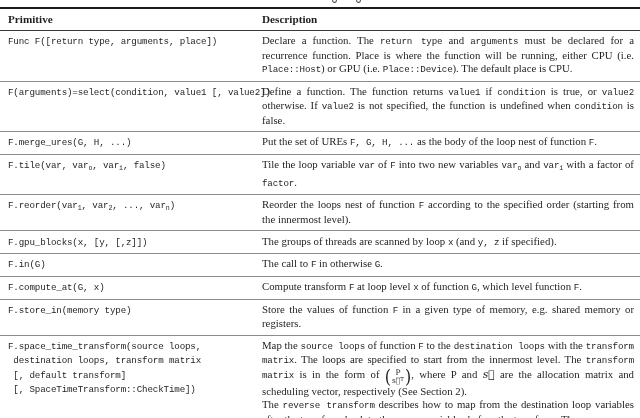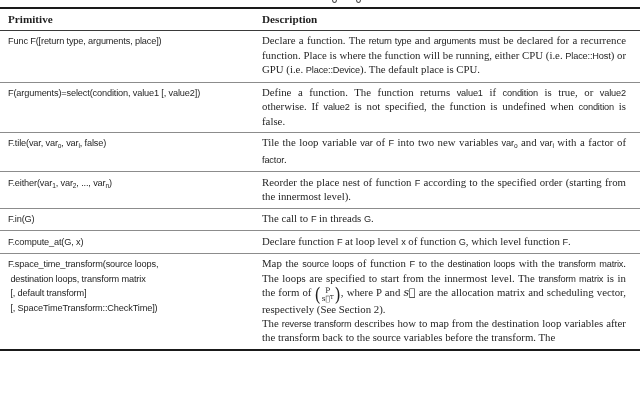--- a/index.html
+++ b/index.html
@@ -37,36 +37,36 @@
   thead th {
     font-weight: bold;
     font-size: 11.2px;
     line-height: 13px;
     padding: 4px 0 4px 0;
     border-bottom: 1.4px solid #3a3a3a;
   }
   th.h-prim, td.prim { padding-left: 8px; }
   tbody td { padding-top: 3.2px; padding-bottom: 4.2px; }
   tbody tr + tr td { border-top: 1px solid #8c8c8c; }
-  td.desc { padding-right: 14px; }
+  td.desc { padding-right: 6px; }
 
   .prim-line {
     font-family: "DejaVu Sans Mono", monospace;
     font-size: 9.2px;
     letter-spacing: -0.15px;
     line-height: 13.4px;
     white-space: pre;
   }
   .desc-para {
     font-size: 10.8px;
     line-height: 13.4px;
     text-align: justify;
   }
   .mono {
-    font-family: Liberation Sans, sans-serif;
+    font-family: Liberation Mono, monospace;
     font-size: 9.2px;
     letter-spacing: -0.15px;
   }
   .sub { font-size: 6.6px; vertical-align: -2px; }
   .vec { font-family: "DejaVu Serif", serif; font-style: italic; }
 
   
   .mat { display: inline-flex; align-items: center; vertical-align: -4px; line-height: 0; }
   .mat .paren { font-size: 16px; line-height: 16px; transform: scaleY(1.12); font-family: "DejaVu Serif", serif; }
   .mat .frac { display: inline-flex; flex-direction: column; align-items: center; padding: 0 1px; }
@@ -104,59 +104,83 @@
 
   <tr>
     <td class="prim">
           <div class="prim-line"><span class="mono">F(arguments)=select(condition, value1 [, value2])</span></div>
         </td>
     <td class="desc">
           <div class="desc-para"><span>Define a function. The function returns </span><span class="mono">value1</span><span> if </span><span class="mono">condition</span><span> is true, or </span><span class="mono">value2</span><span> otherwise. If </span><span class="mono">value2</span><span> is not specified, the function is undefined when </span><span class="mono">condition</span><span> is false.</span></div>
         </td>
   </tr>
 
+  <tr>
+    <td class="prim">
+          <div class="prim-line"><span class="mono">F.merge_ures(G, H, ...)</span></div>
+        </td>
+    <td class="desc">
+          <div class="desc-para"><span>Put the set of UREs </span><span class="mono">F, G, H, ...</span><span> as the body of the loop nest of function </span><span class="mono">F</span><span>.</span></div>
+        </td>
+  </tr>
 
   <tr>
     <td class="prim">
           <div class="prim-line"><span class="mono">F.tile(var, var</span><span class="mono sub">o</span><span class="mono">, var</span><span class="mono sub">i</span><span class="mono">, false)</span></div>
         </td>
     <td class="desc">
           <div class="desc-para"><span>Tile the loop variable </span><span class="mono">var</span><span> of </span><span class="mono">F</span><span> into two new variables </span><span class="mono">var</span><span class="mono sub">o</span><span> and </span><span class="mono">var</span><span class="mono sub">i</span><span> with a factor of </span><span class="mono">factor</span><span>.</span></div>
         </td>
   </tr>
 
   <tr>
     <td class="prim">
-          <div class="prim-line"><span class="mono">F.either(var</span><span class="mono sub">1</span><span class="mono">, var</span><span class="mono sub">2</span><span class="mono">, ..., var</span><span class="mono sub">n</span><span class="mono">)</span></div>
-        </td>
-    <td class="desc">
-          <div class="desc-para"><span>Reorder the place nest of function </span><span class="mono">F</span><span> according to the specified order (starting from the innermost level).</span></div>
-        </td>
-  </tr>
-
+          <div class="prim-line"><span class="mono">F.reorder(var</span><span class="mono sub">1</span><span class="mono">, var</span><span class="mono sub">2</span><span class="mono">, ..., var</span><span class="mono sub">n</span><span class="mono">)</span></div>
+        </td>
+    <td class="desc">
+          <div class="desc-para"><span>Reorder the loops nest of function </span><span class="mono">F</span><span> according to the specified order (starting from the innermost level).</span></div>
+        </td>
+  </tr>
+
+  <tr>
+    <td class="prim">
+          <div class="prim-line"><span class="mono">F.gpu_blocks(x, [y, [,z]])</span></div>
+        </td>
+    <td class="desc">
+          <div class="desc-para"><span>The groups of threads are scanned by loop </span><span class="mono">x</span><span> (and </span><span class="mono">y, z</span><span> if specified).</span></div>
+        </td>
+  </tr>
 
 
   <tr>
     <td class="prim">
           <div class="prim-line"><span class="mono">F.in(G)</span></div>
         </td>
     <td class="desc">
-          <div class="desc-para"><span>The call to </span><span class="mono">F</span><span> in threads </span><span class="mono">G</span><span>.</span></div>
+          <div class="desc-para"><span>The call to </span><span class="mono">F</span><span> in otherwise </span><span class="mono">G</span><span>.</span></div>
         </td>
   </tr>
 
   <tr>
     <td class="prim">
           <div class="prim-line"><span class="mono">F.compute_at(G, x)</span></div>
         </td>
     <td class="desc">
-          <div class="desc-para"><span>Declare function </span><span class="mono">F</span><span> at loop level </span><span class="mono">x</span><span> of function </span><span class="mono">G</span><span>, which level function </span><span class="mono">F</span><span>.</span></div>
-        </td>
-  </tr>
-
+          <div class="desc-para"><span>Compute transform </span><span class="mono">F</span><span> at loop level </span><span class="mono">x</span><span> of function </span><span class="mono">G</span><span>, which level function </span><span class="mono">F</span><span>.</span></div>
+        </td>
+  </tr>
+
+  <tr>
+    <td class="prim">
+          <div class="prim-line"><span class="mono">F.store_in(memory type)</span></div>
+        </td>
+    <td class="desc">
+          <div class="desc-para"><span>Store the values of function </span><span class="mono">F</span><span> in a given type of memory, e.g. shared memory or registers.</span></div>
+        </td>
+  </tr>
 
   <tr>
     <td class="prim">
           <div class="prim-line"><span class="mono">F.space_time_transform(source loops,</span></div>
           <div class="prim-line"><span class="mono"> destination loops, transform matrix</span></div>
           <div class="prim-line"><span class="mono"> [, default transform]</span></div>
           <div class="prim-line"><span class="mono"> [, SpaceTimeTransform::CheckTime])</span></div>
         </td>
     <td class="desc">
           <div class="desc-para"><span>Map the </span><span class="mono">source loops</span><span> of function </span><span class="mono">F</span><span> to the </span><span class="mono">destination loops</span><span> with the </span><span class="mono">transform matrix</span><span>. The loops are specified to start from the innermost level. The </span><span class="mono">transform matrix</span><span> is in the form of </span><span class="mat">

